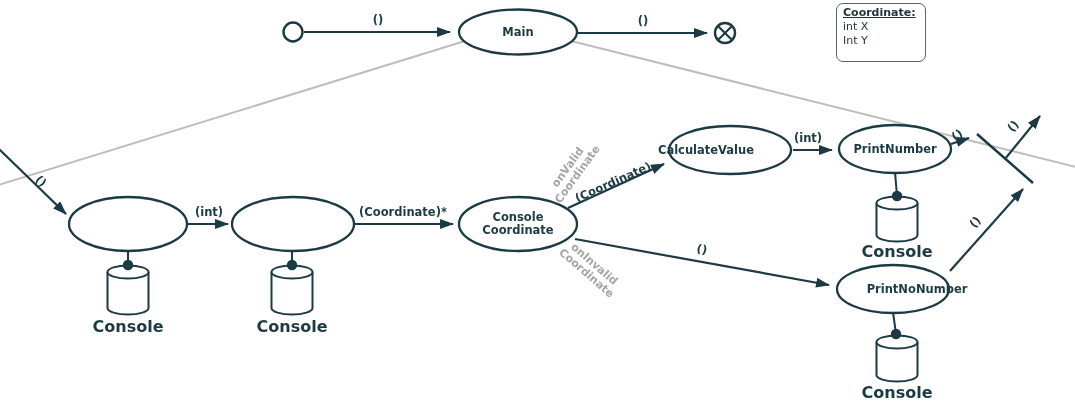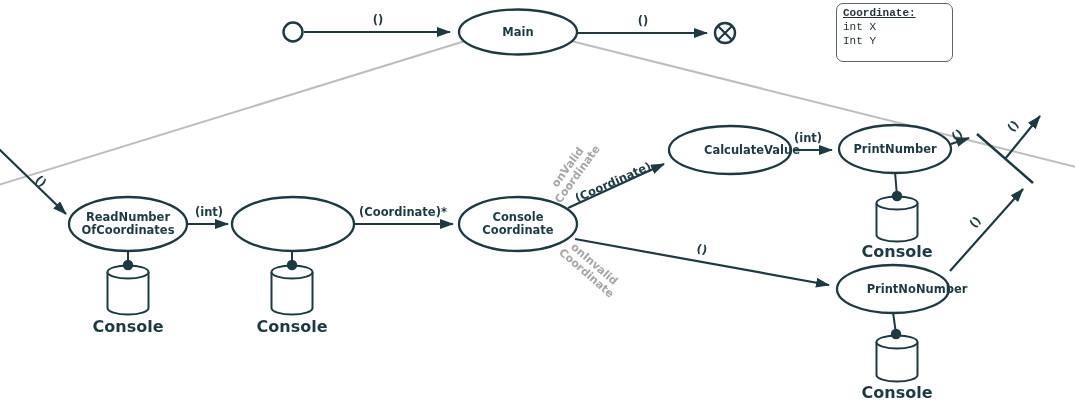--- a/index.html
+++ b/index.html
@@ -21,23 +21,23 @@
   #ah path{fill:var(--ink);}
   
   .lbl{position:absolute;white-space:nowrap;transform:translate(-50%,-50%);}
   .node-label{color:var(--ink);font-weight:bold;font-size:11.5px;line-height:13px;text-align:center;}
   .node-label span{display:block;text-align:center;}
   .edge-label{color:var(--ink);font-weight:bold;font-size:11.5px;}
   .guard-label{color:var(--label-gray);font-weight:bold;font-size:11px;line-height:12px;text-align:center;}
   .guard-label span{display:block;}
   .console-label{color:var(--ink);font-weight:bold;font-size:16px;}
   .note{
-    position:absolute;left:836px;top:3px;width:117px;height:59px;box-sizing:border-box;
+    position:absolute;left:836px;top:3px;width:90px;height:59px;box-sizing:border-box;
     border:1.6px solid var(--note-border);border-radius:7px;padding:2px 6px;
-    font-size:11px;line-height:14px;color:var(--note-text);background:#fff;font-family:Liberation Mono, monospace;
+    font-size:11px;line-height:14px;color:var(--note-text);background:#fff;
   }
   .note-title{font-weight:bold;text-decoration:underline;}
 </style>
 </head>
 <body>
 
 <div class="canvas">
 
   <svg width="1075" height="406" viewBox="0 0 1075 406">
     <defs>
@@ -99,29 +99,25 @@
       <line class="stem" x1="893" y1="312" x2="896" y2="334"></line>
       <path class="cyl" d="M876.5,342 L876.5,375 A20.5,6.5 0 0 0 917.5,375 L917.5,342"></path>
       <ellipse class="cyl" cx="897" cy="342" rx="20.5" ry="6.5"></ellipse>
       <circle class="dot" cx="896" cy="334" r="5.2"></circle>
     </g>
   </svg>
 
   <div class="lbl node-label" style="left:518px;top:32px;">
     <span>Main</span>
   </div>
-  <div class="lbl node-label" style="left:128px;top:224px;">
-    <span>ReadNumber</span>
-    <span>OfCoordinates</span>
-  </div>
   <div class="lbl node-label" style="left:518px;top:224px;">
     <span>Console</span>
     <span>Coordinate</span>
   </div>
-  <div class="lbl node-label" style="left:752px;top:150px;">
+  <div class="lbl node-label" style="left:706px;top:150px;">
     <span>CalculateValue</span>
   </div>
   <div class="lbl node-label" style="left:895px;top:149px;">
     <span>PrintNumber</span>
   </div>
   <div class="lbl node-label" style="left:893px;top:289px;padding-left:48px;">
     <span>PrintNoNumber</span>
   </div>
 
   <div class="lbl edge-label" style="left:378px;top:20px;">()</div>

